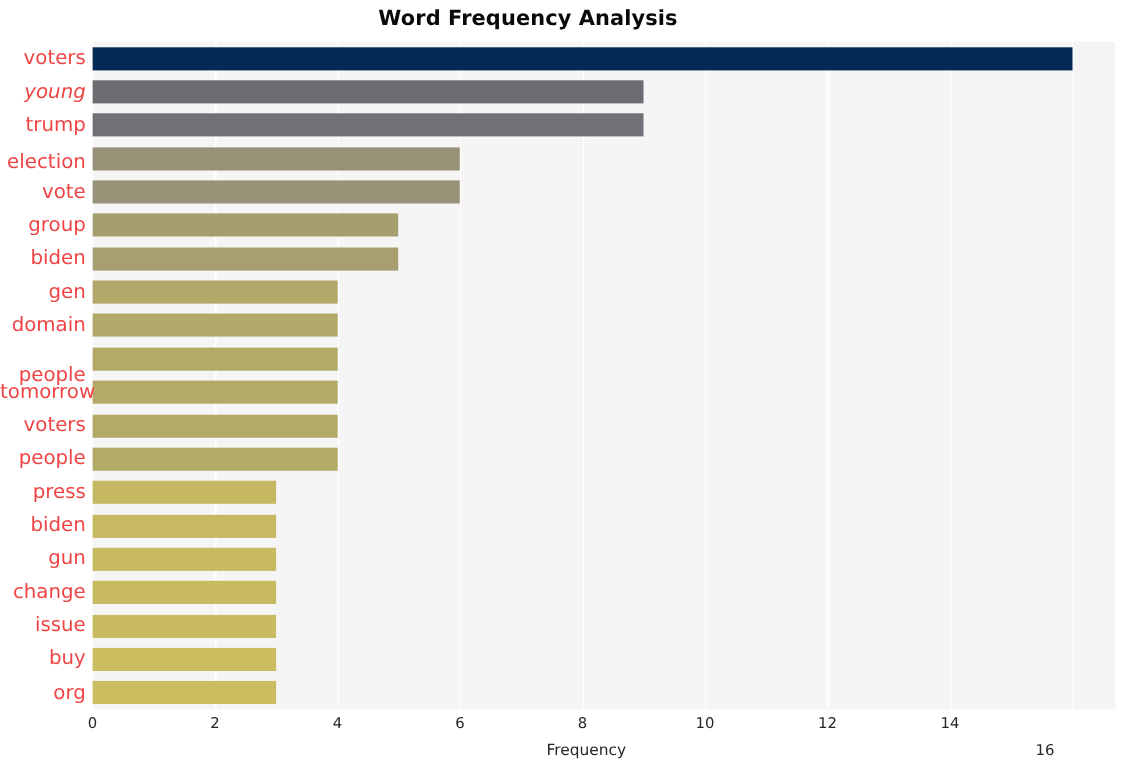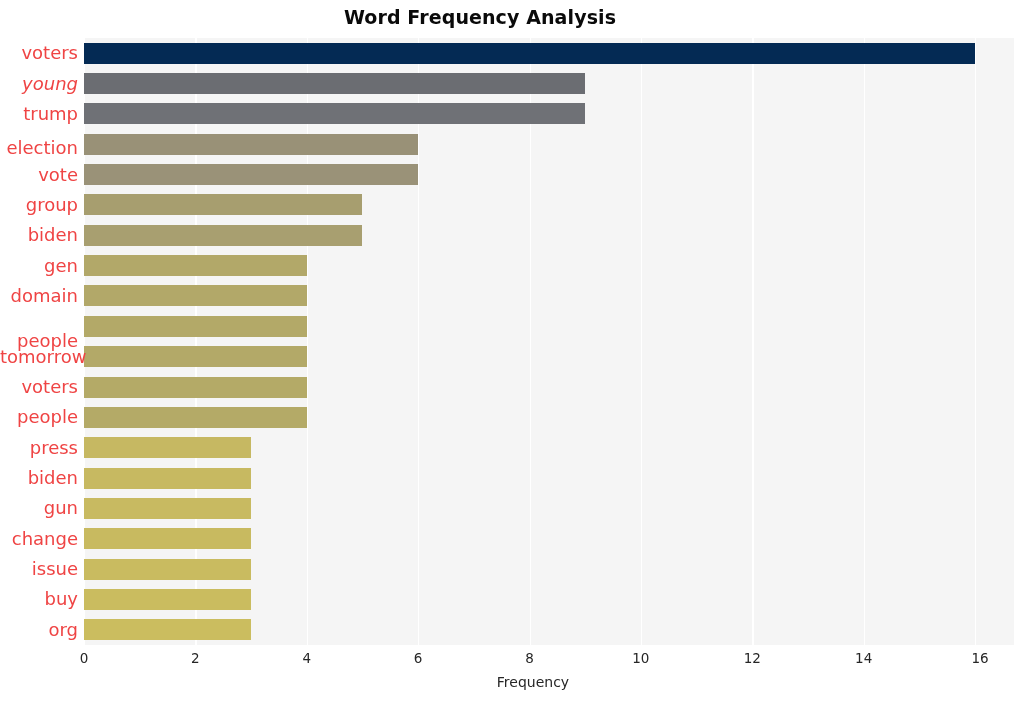--- a/index.html
+++ b/index.html
@@ -169,18 +169,18 @@
 
   <div id="xlabels">
       <div class="xtick" style="left: 0px;">0</div>
       <div class="xtick" style="left: 111.377px;">2</div>
       <div class="xtick" style="left: 222.754px;">4</div>
       <div class="xtick" style="left: 334.132px;">6</div>
       <div class="xtick" style="left: 445.509px;">8</div>
       <div class="xtick" style="left: 556.886px;">10</div>
       <div class="xtick" style="left: 668.263px;">12</div>
       <div class="xtick" style="left: 779.641px;">14</div>
-      <div class="xtick" style="left: 896px;">16</div>
+      <div class="xtick" style="left: 866px; margin-top: 24px;">16</div>
     </div>
 
   <div class="axis-label-x">Frequency</div>
 
 </div>
 
 </body></html>

